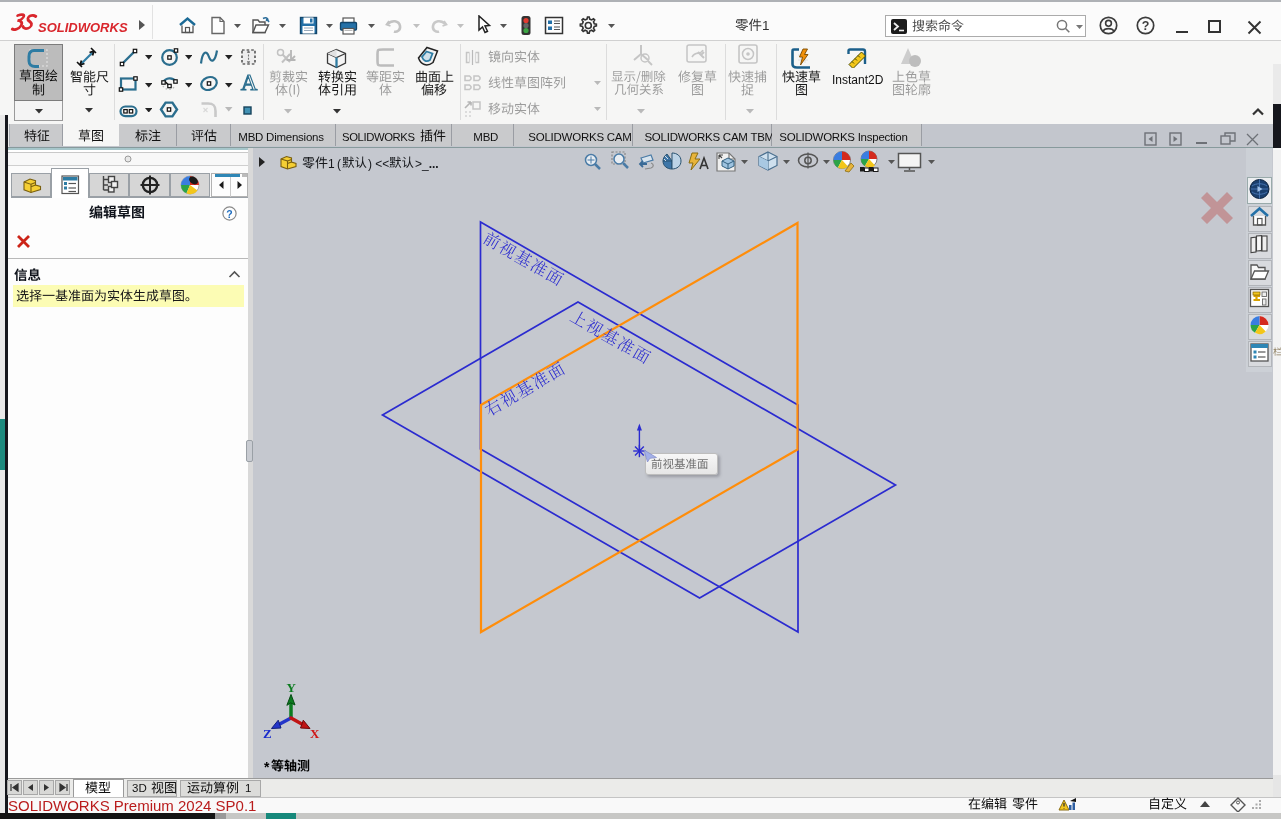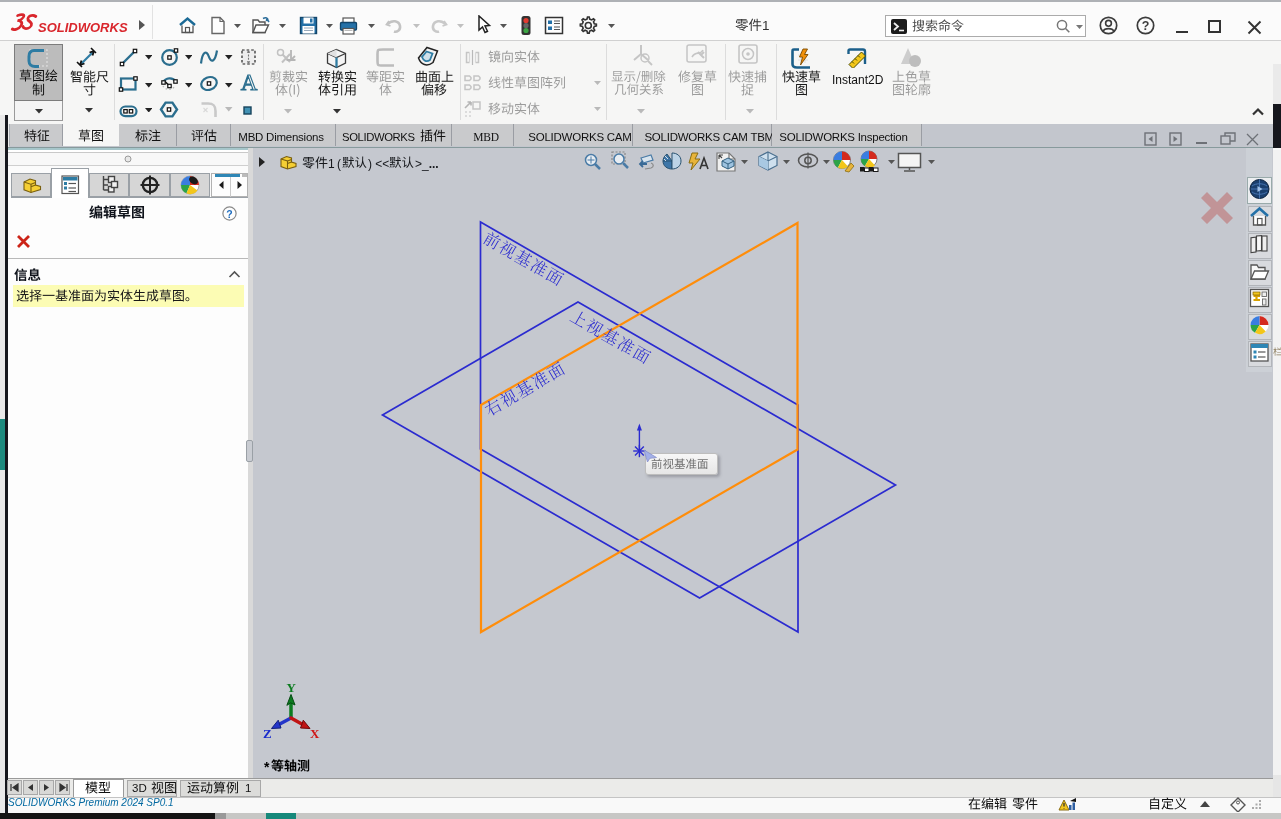--- a/index.html
+++ b/index.html
@@ -655,21 +655,21 @@
 <div style="position:absolute;left:238.35px;top:130.5px;font-size:11.5px;color:#111;letter-spacing:-0.25px; white-space:nowrap;">MBD Dimensions</div>
 <div style="position:absolute;left:336px;top:124px;width:116px;height:22px;background:#c9cacc;border-right:1px solid #9a9da3;"></div>
 <div style="position:absolute;left:342px;top:130.5px;font-size:11.3px;color:#111;letter-spacing:-0.4px; white-space:nowrap;">SOLIDWORKS</div>
 <svg style="position:absolute;left:419.5px;top:128.5px;" width="26.0" height="14.8" viewBox="0 0 2000 1140">
       <g fill="#111">
         <use href="#gr63d2"></use>
         <use href="#gr4ef6" x="1000"></use>
       </g>
     </svg>
 <div style="position:absolute;left:452px;top:124px;width:62px;height:22px;background:#c9cacc;border-right:1px solid #9a9da3;"></div>
-<div style="position:absolute;left:473.325px;top:130.5px;font-size:11.5px;color:#111;letter-spacing:-0.25px; white-space:nowrap;font-family:Liberation Serif, serif;">MBD</div>
+<div style="position:absolute;left:473.325px;top:130.5px;font-size:11.5px;color:#111;letter-spacing:-0.25px; white-space:nowrap;">MBD</div>
 <div style="position:absolute;left:514px;top:124px;width:119px;height:22px;background:#c9cacc;border-right:1px solid #9a9da3;"></div>
 <div style="position:absolute;left:528.35px;top:130.5px;font-size:11.5px;color:#111;letter-spacing:-0.25px; white-space:nowrap;">SOLIDWORKS CAM</div>
 <div style="position:absolute;left:633px;top:124px;width:139px;height:22px;background:#c9cacc;border-right:1px solid #9a9da3;"></div>
 <div style="position:absolute;left:644.45px;top:130.5px;font-size:11.5px;color:#111;letter-spacing:-0.25px; white-space:nowrap;">SOLIDWORKS CAM TBM</div>
 <div style="position:absolute;left:772px;top:124px;width:150px;height:22px;background:#c9cacc;border-right:1px solid #9a9da3;"></div>
 <div style="position:absolute;left:779.275px;top:130.5px;font-size:11.5px;color:#111;letter-spacing:-0.25px; white-space:nowrap;">SOLIDWORKS Inspection</div>
 <div style="position:absolute;left:9px;top:124px;width:1px;height:22px;background:#a9adb3;"></div>
 <div style="position:absolute;left:0px;top:124px;width:9px;height:23px;background:#ededed;"></div>
 <div style="position:absolute;left:0px;top:115px;width:4.5px;height:698px;background:#e9e9e9;"></div>
 <div style="position:absolute;left:4.5px;top:115px;width:3.5px;height:698px;background:#16171d;"></div>
@@ -828,21 +828,21 @@
 <div style="position:absolute;left:180px;top:780px;width:81px;height:17px;background:#dcdcda;border:1px solid #a8a8a8;"></div>
 <svg style="position:absolute;left:187.0px;top:780.5px;" width="52.0" height="14.8" viewBox="0 0 4000 1140">
       <g fill="#111">
         <use href="#gr8fd0"></use>
         <use href="#gr52a8" x="1000"></use>
         <use href="#gr7b97" x="2000"></use>
         <use href="#gr4f8b" x="3000"></use>
       </g>
     </svg>
 <div style="position:absolute;left:245px;top:782px;font-size:11.5px;color:#111; white-space:nowrap;">1</div>
-<div style="position:absolute;left:8px;top:797px;font-size:10px;color:#0369a1; white-space:nowrap;font-style:italic;">SOLIDWORKS Premium 2024 SP0.1</div>
+<div style="position:absolute;left:8px;top:797px;font-size:15px;color:#b91c1c; white-space:nowrap;">SOLIDWORKS Premium 2024 SP0.1</div>
 <svg style="position:absolute;left:968.0px;top:796.5px;" width="39.0" height="14.8" viewBox="0 0 3000 1140">
       <g fill="#111">
         <use href="#gr5728"></use>
         <use href="#gr7f16" x="1000"></use>
         <use href="#gr8f91" x="2000"></use>
       </g>
     </svg>
 <svg style="position:absolute;left:1012.0px;top:796.5px;" width="26.0" height="14.8" viewBox="0 0 2000 1140">
       <g fill="#111">
         <use href="#gr96f6"></use>

